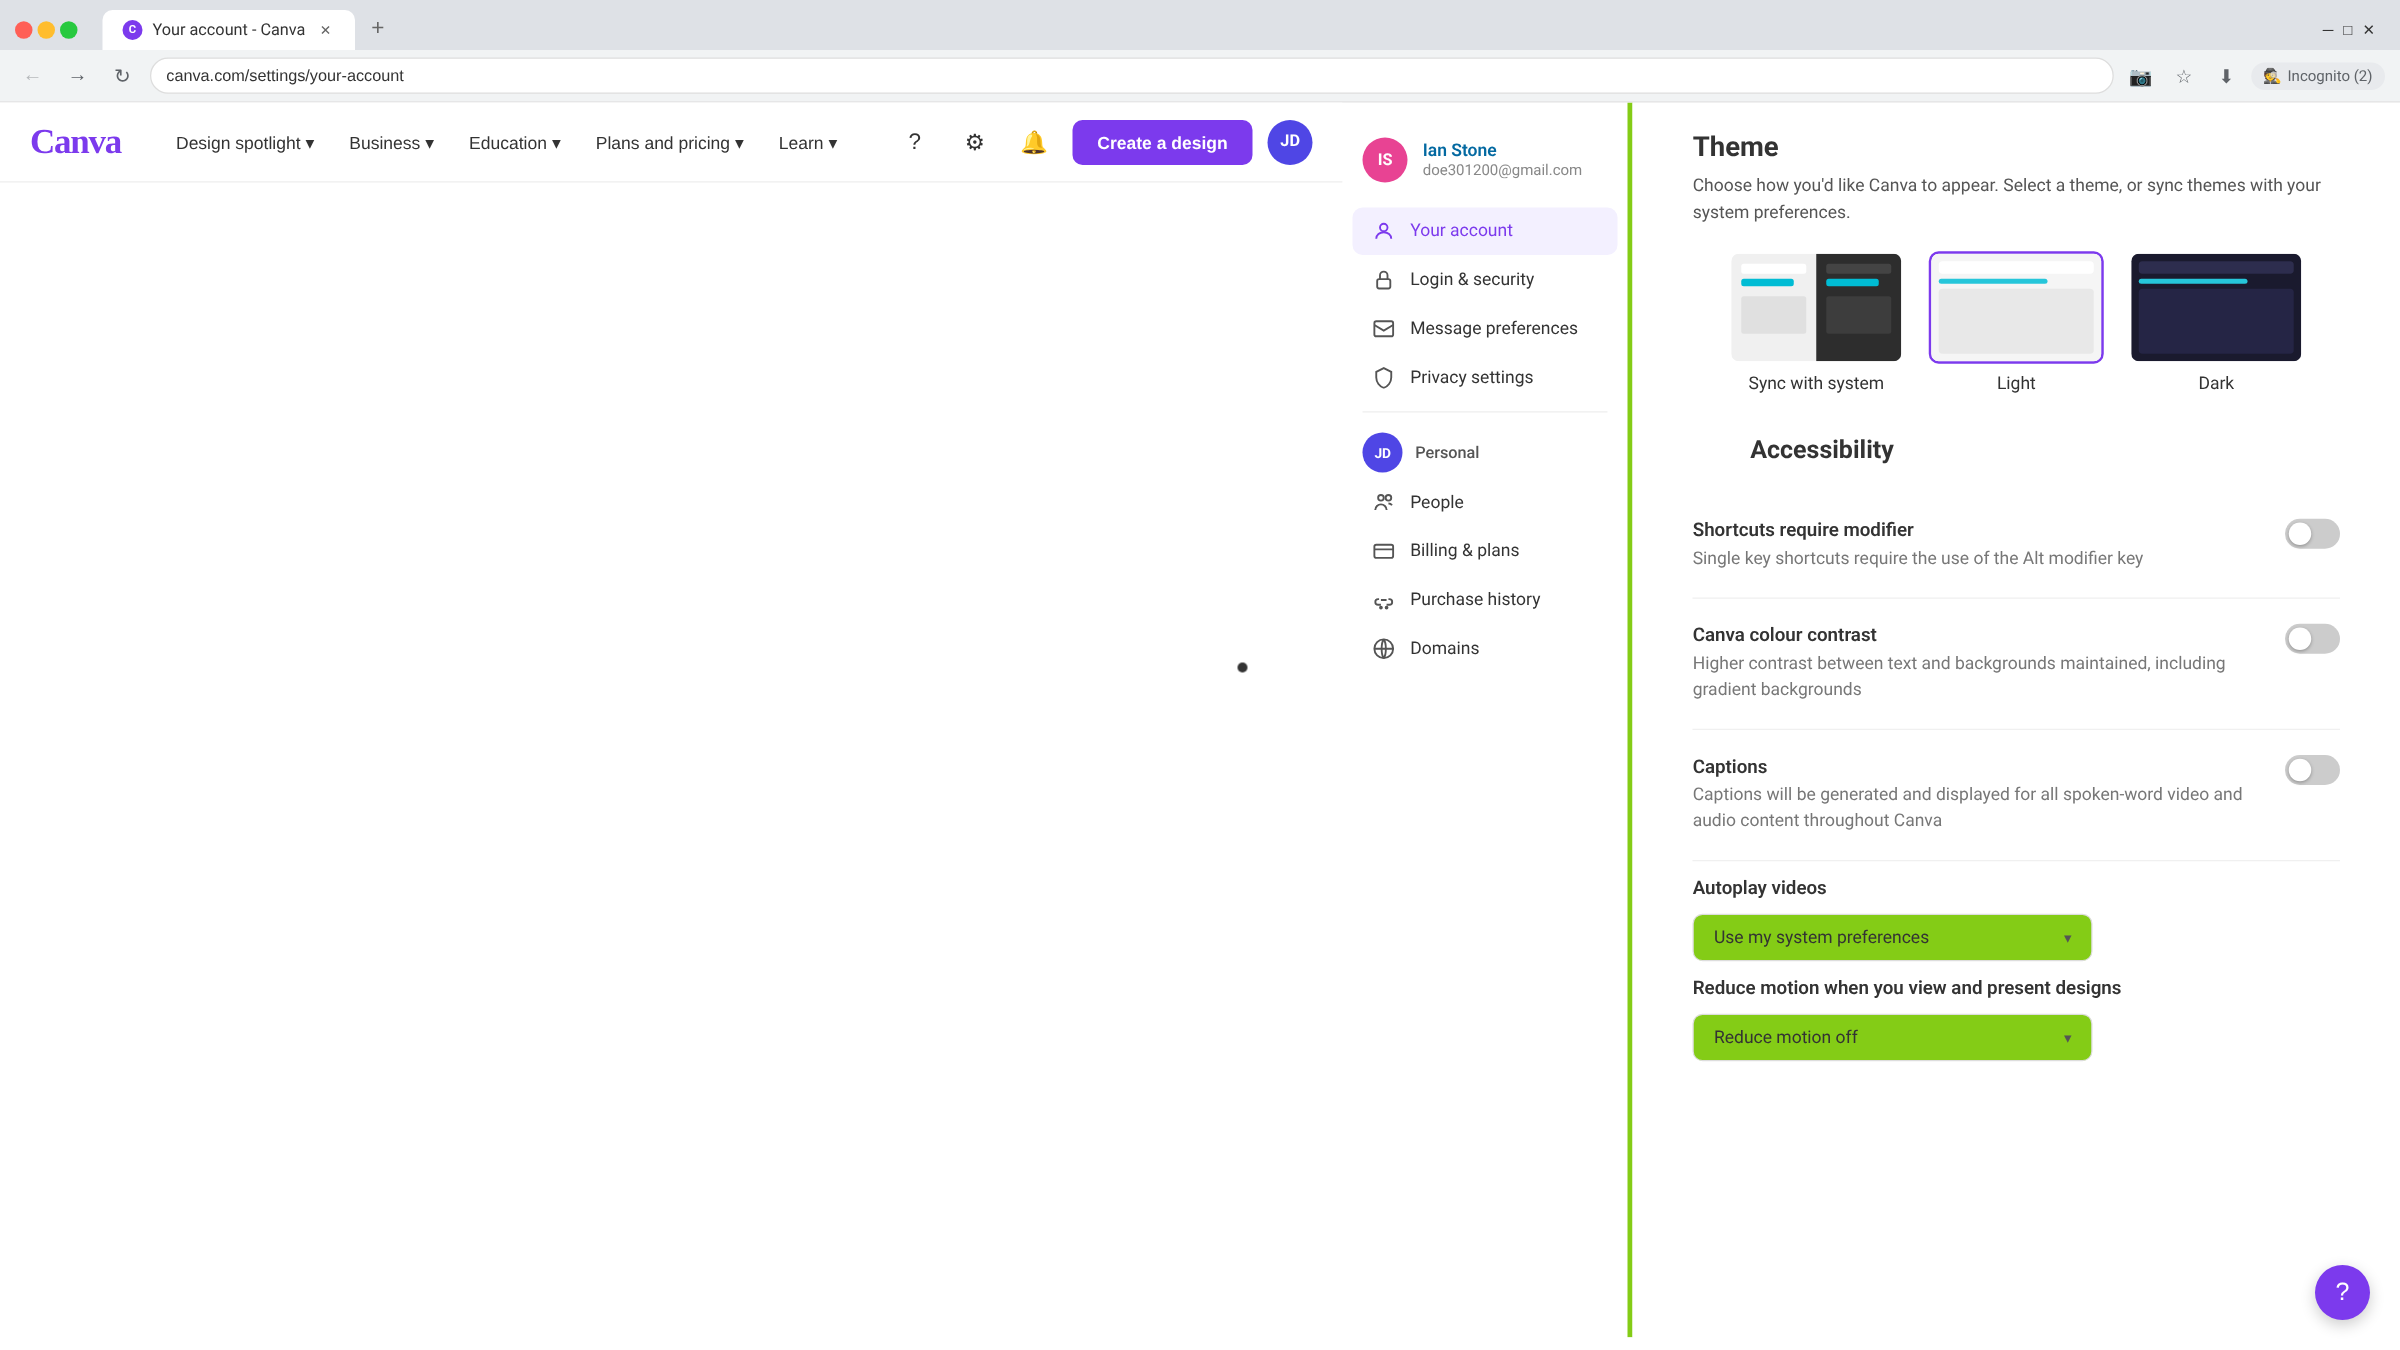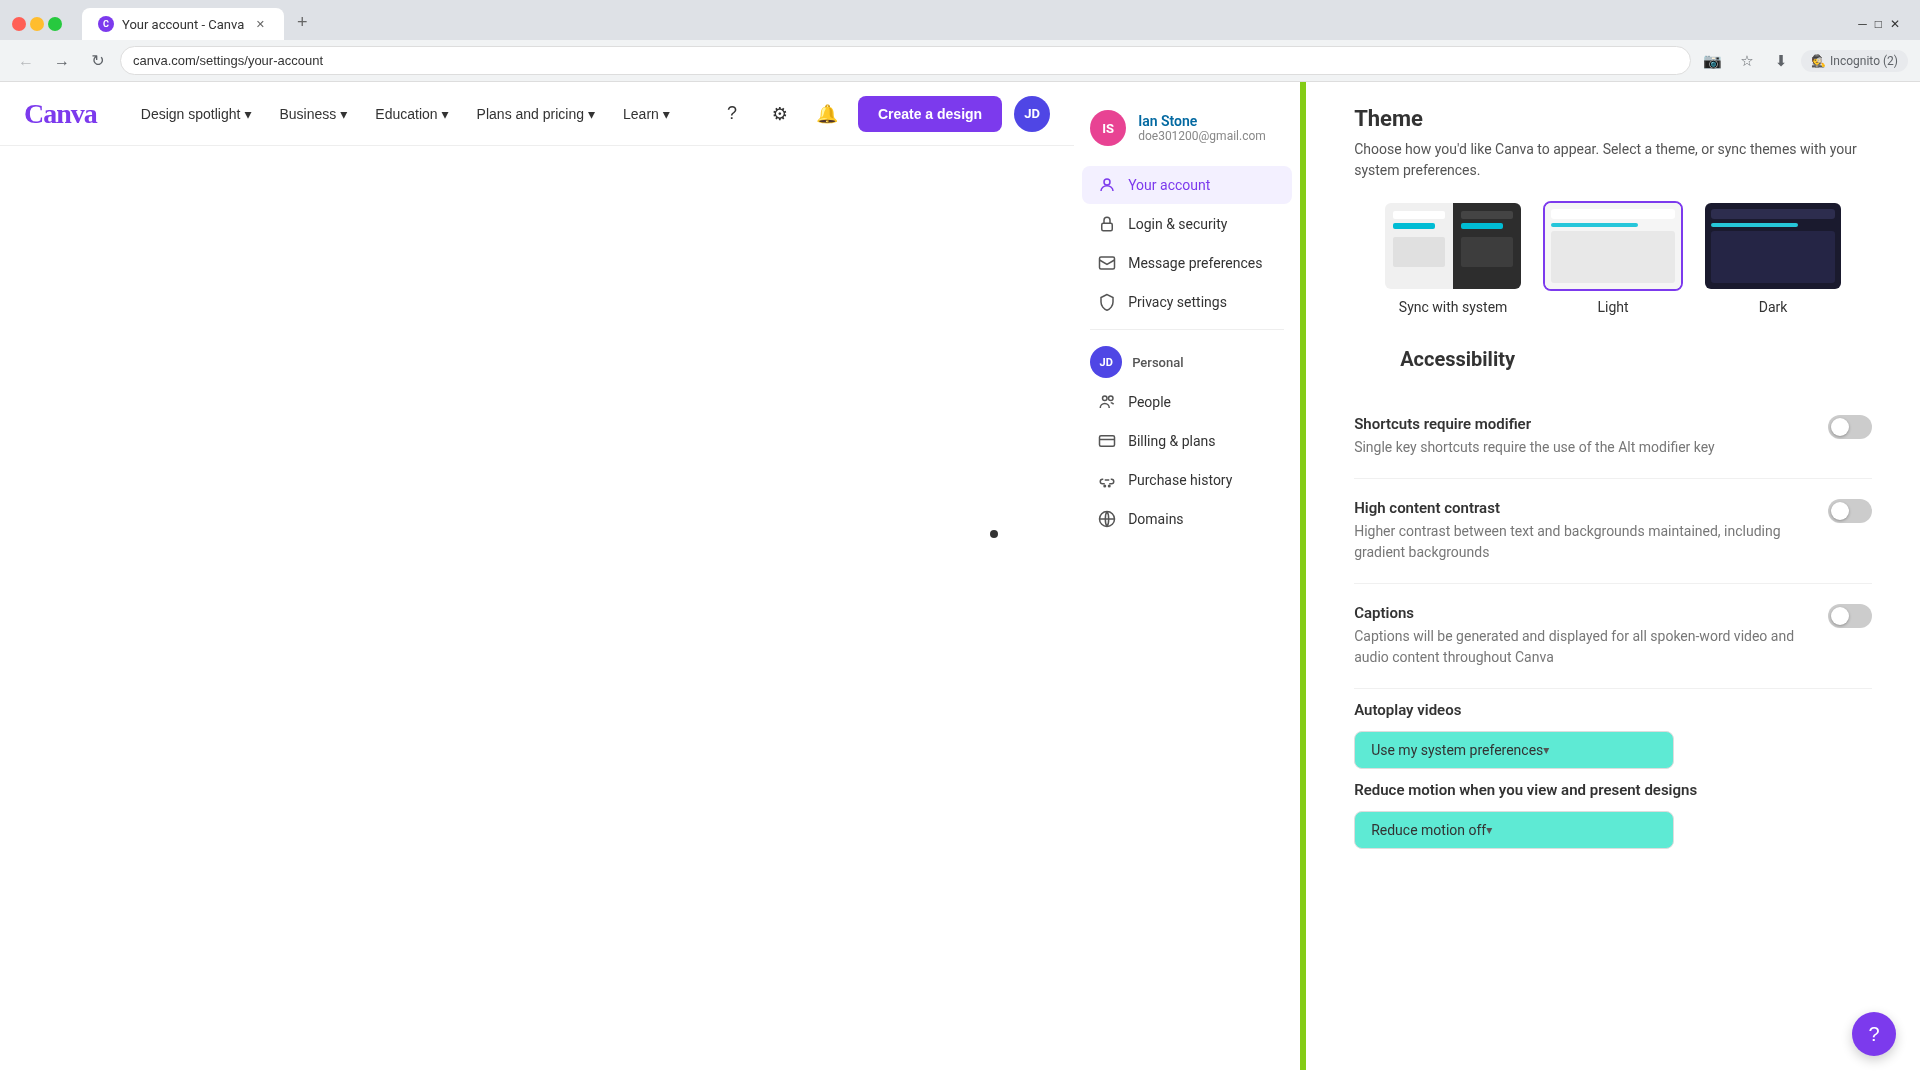--- a/index.html
+++ b/index.html
@@ -219,21 +219,21 @@
     .main-layout {
       display: flex;
       flex: 1;
       overflow: hidden;
     }
 
     
     .sidebar {
       width: 232px;
       background: #fff;
-      border-right: 6px solid #84cc16;
+      border-right: 4px solid #84cc16;
       padding: 16px 0;
       overflow-y: auto;
       flex-shrink: 0;
     }
     .user-info {
       display: flex;
       align-items: center;
       gap: 12px;
       padding: 12px 16px;
       margin-bottom: 8px;
@@ -460,28 +460,29 @@
     }
     .dropdown-label {
       font-size: 15px;
       font-weight: 600;
       color: #333;
       margin-bottom: 12px;
     }
     .dropdown-select {
       display: flex;
       align-items: center;
+      justify-content: space-between;
       width: 320px;
       padding: 10px 16px;
       border: 1px solid #ddd;
       border-radius: 8px;
       font-size: 14px;
       color: #333;
       cursor: pointer;
-      background: #5eead4;
+      background: #84cc16;
     }
     .dropdown-chevron { color: #555; font-size: 12px; }
 
     
     .cursor-dot {
       position: fixed;
       width: 8px; height: 8px;
       background: #333;
       border-radius: 50%;
       pointer-events: none;
@@ -722,21 +723,21 @@
           <div class="accessibility-desc">Single key shortcuts require the use of the Alt modifier key</div>
         </div>
         <label class="toggle">
           <input type="checkbox" style="">
           <span class="toggle-slider"></span>
         </label>
       </div>
 
       <div class="accessibility-item">
         <div class="accessibility-text">
-          <div class="accessibility-label">High content contrast</div>
+          <div class="accessibility-label">Canva colour contrast</div>
           <div class="accessibility-desc">Higher contrast between text and backgrounds maintained, including gradient backgrounds</div>
         </div>
         <label class="toggle">
           <input type="checkbox" style="">
           <span class="toggle-slider"></span>
         </label>
       </div>
 
       <div class="accessibility-item">
         <div class="accessibility-text">

